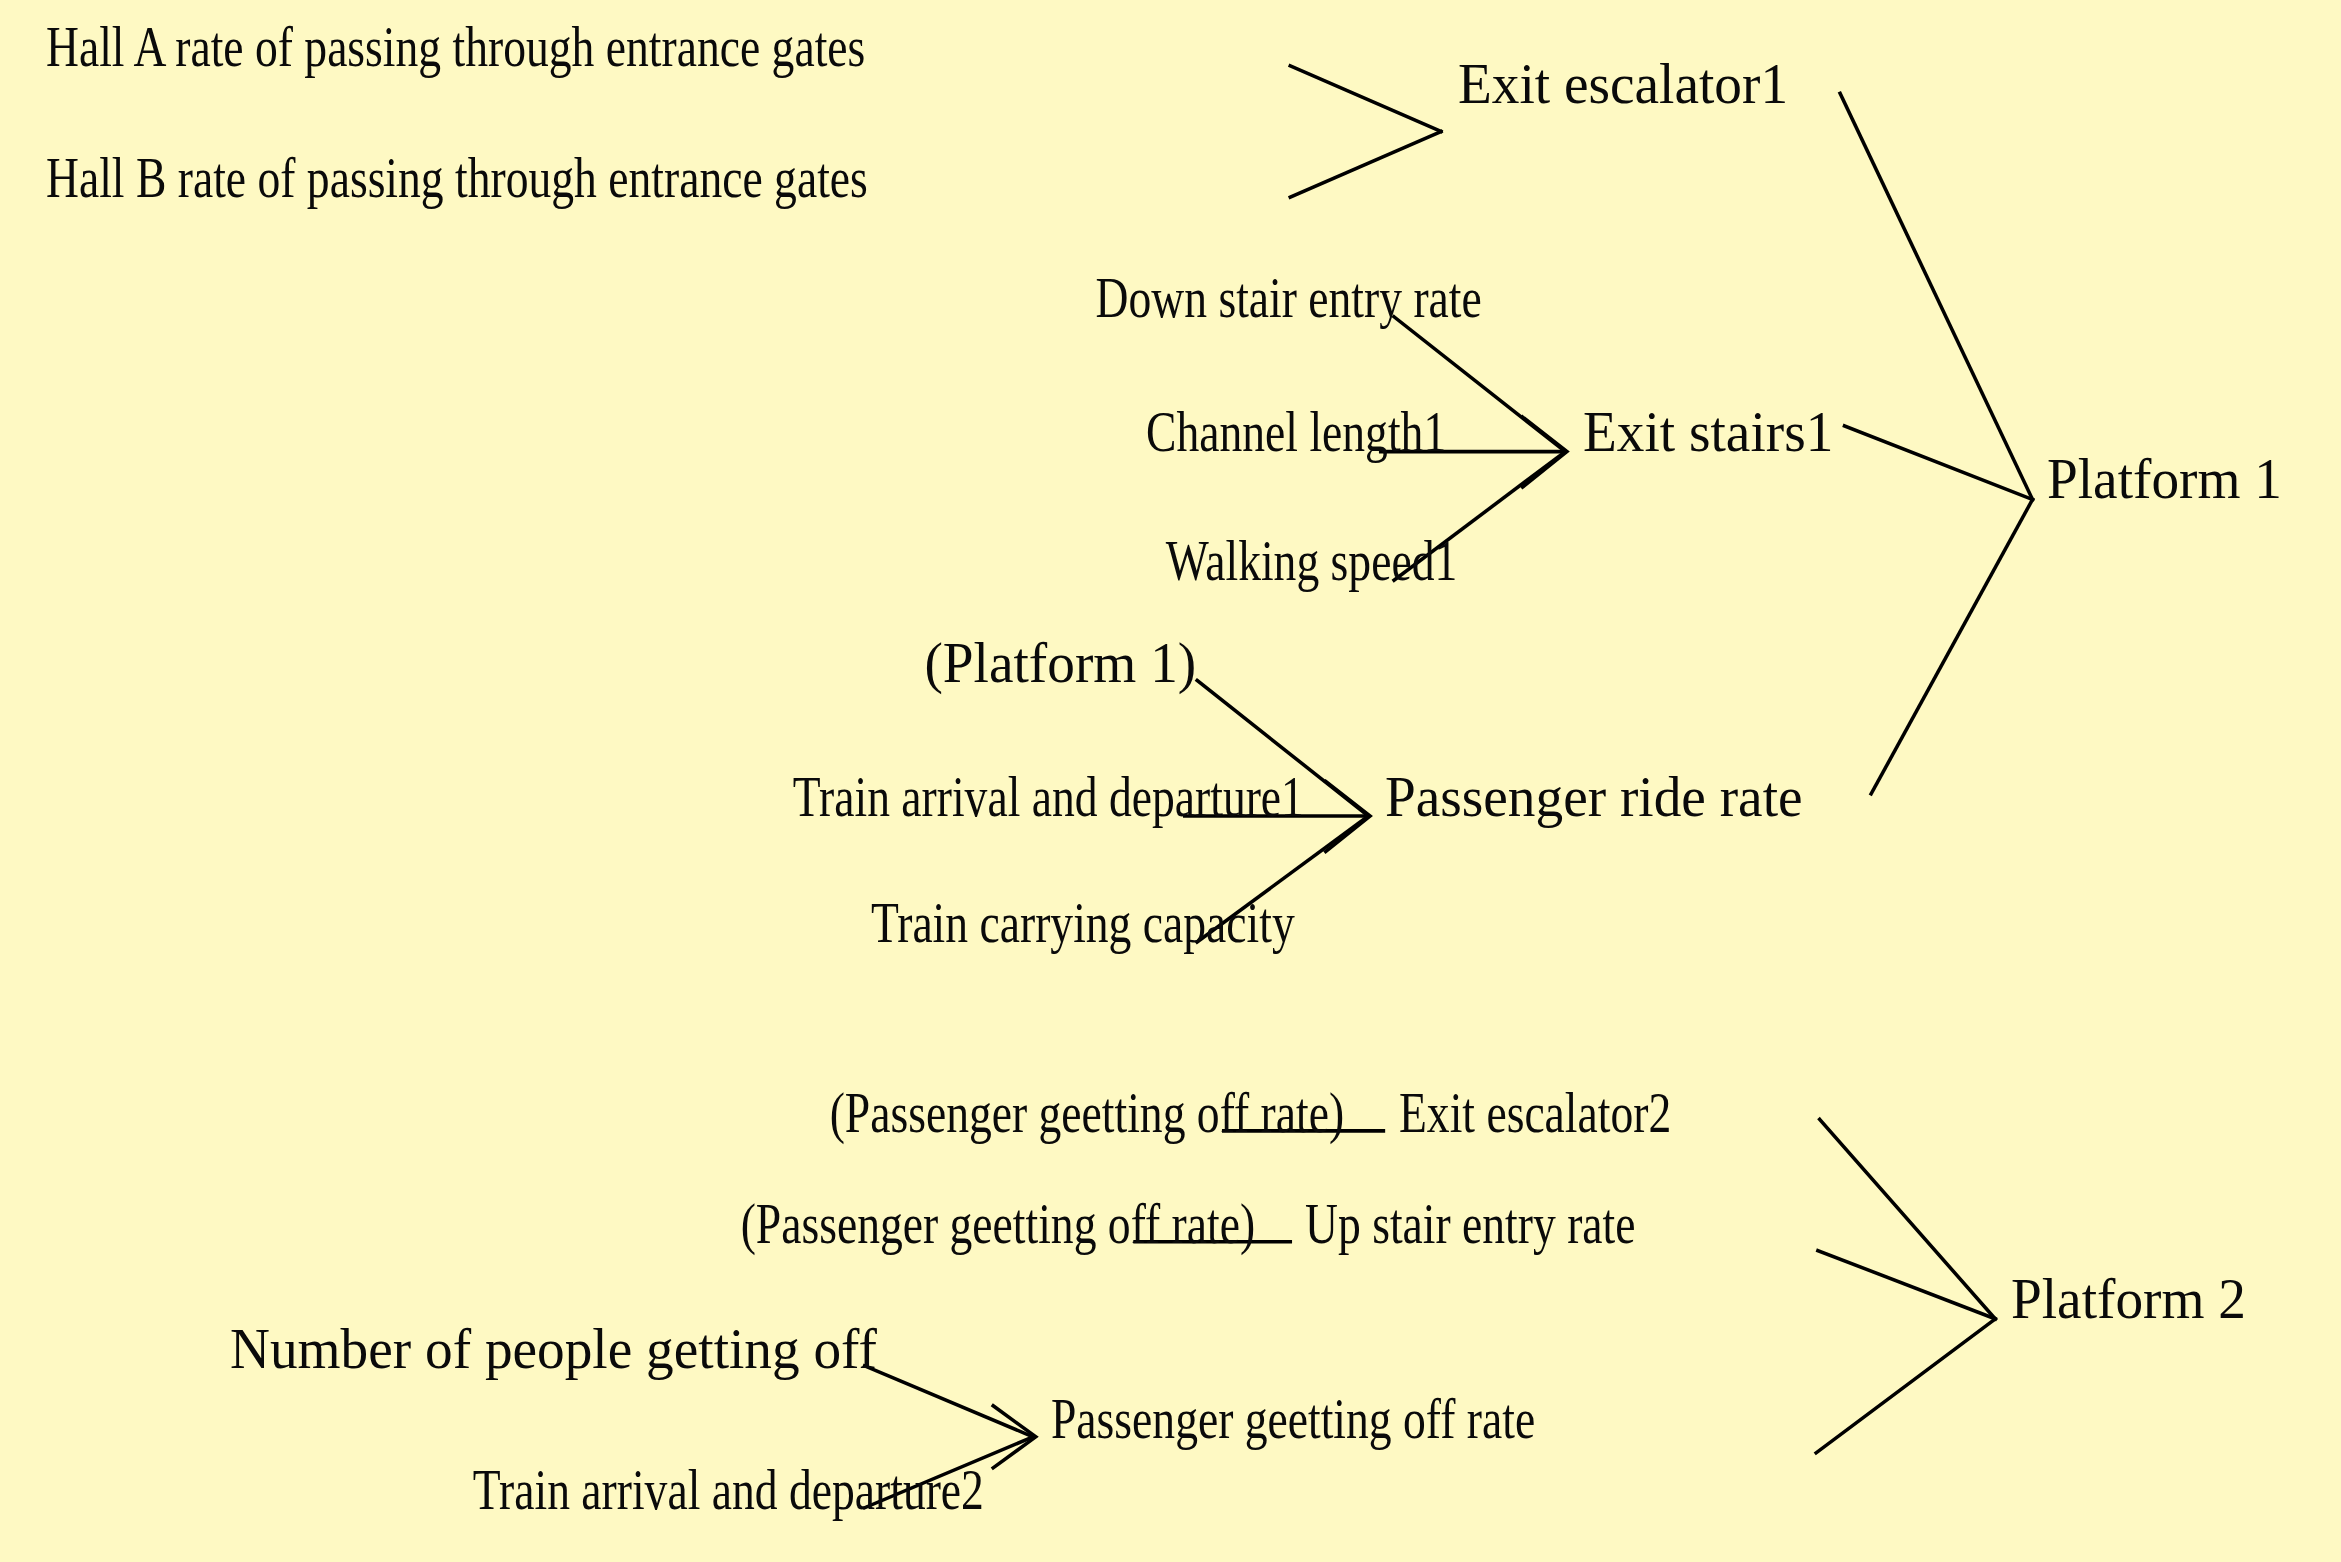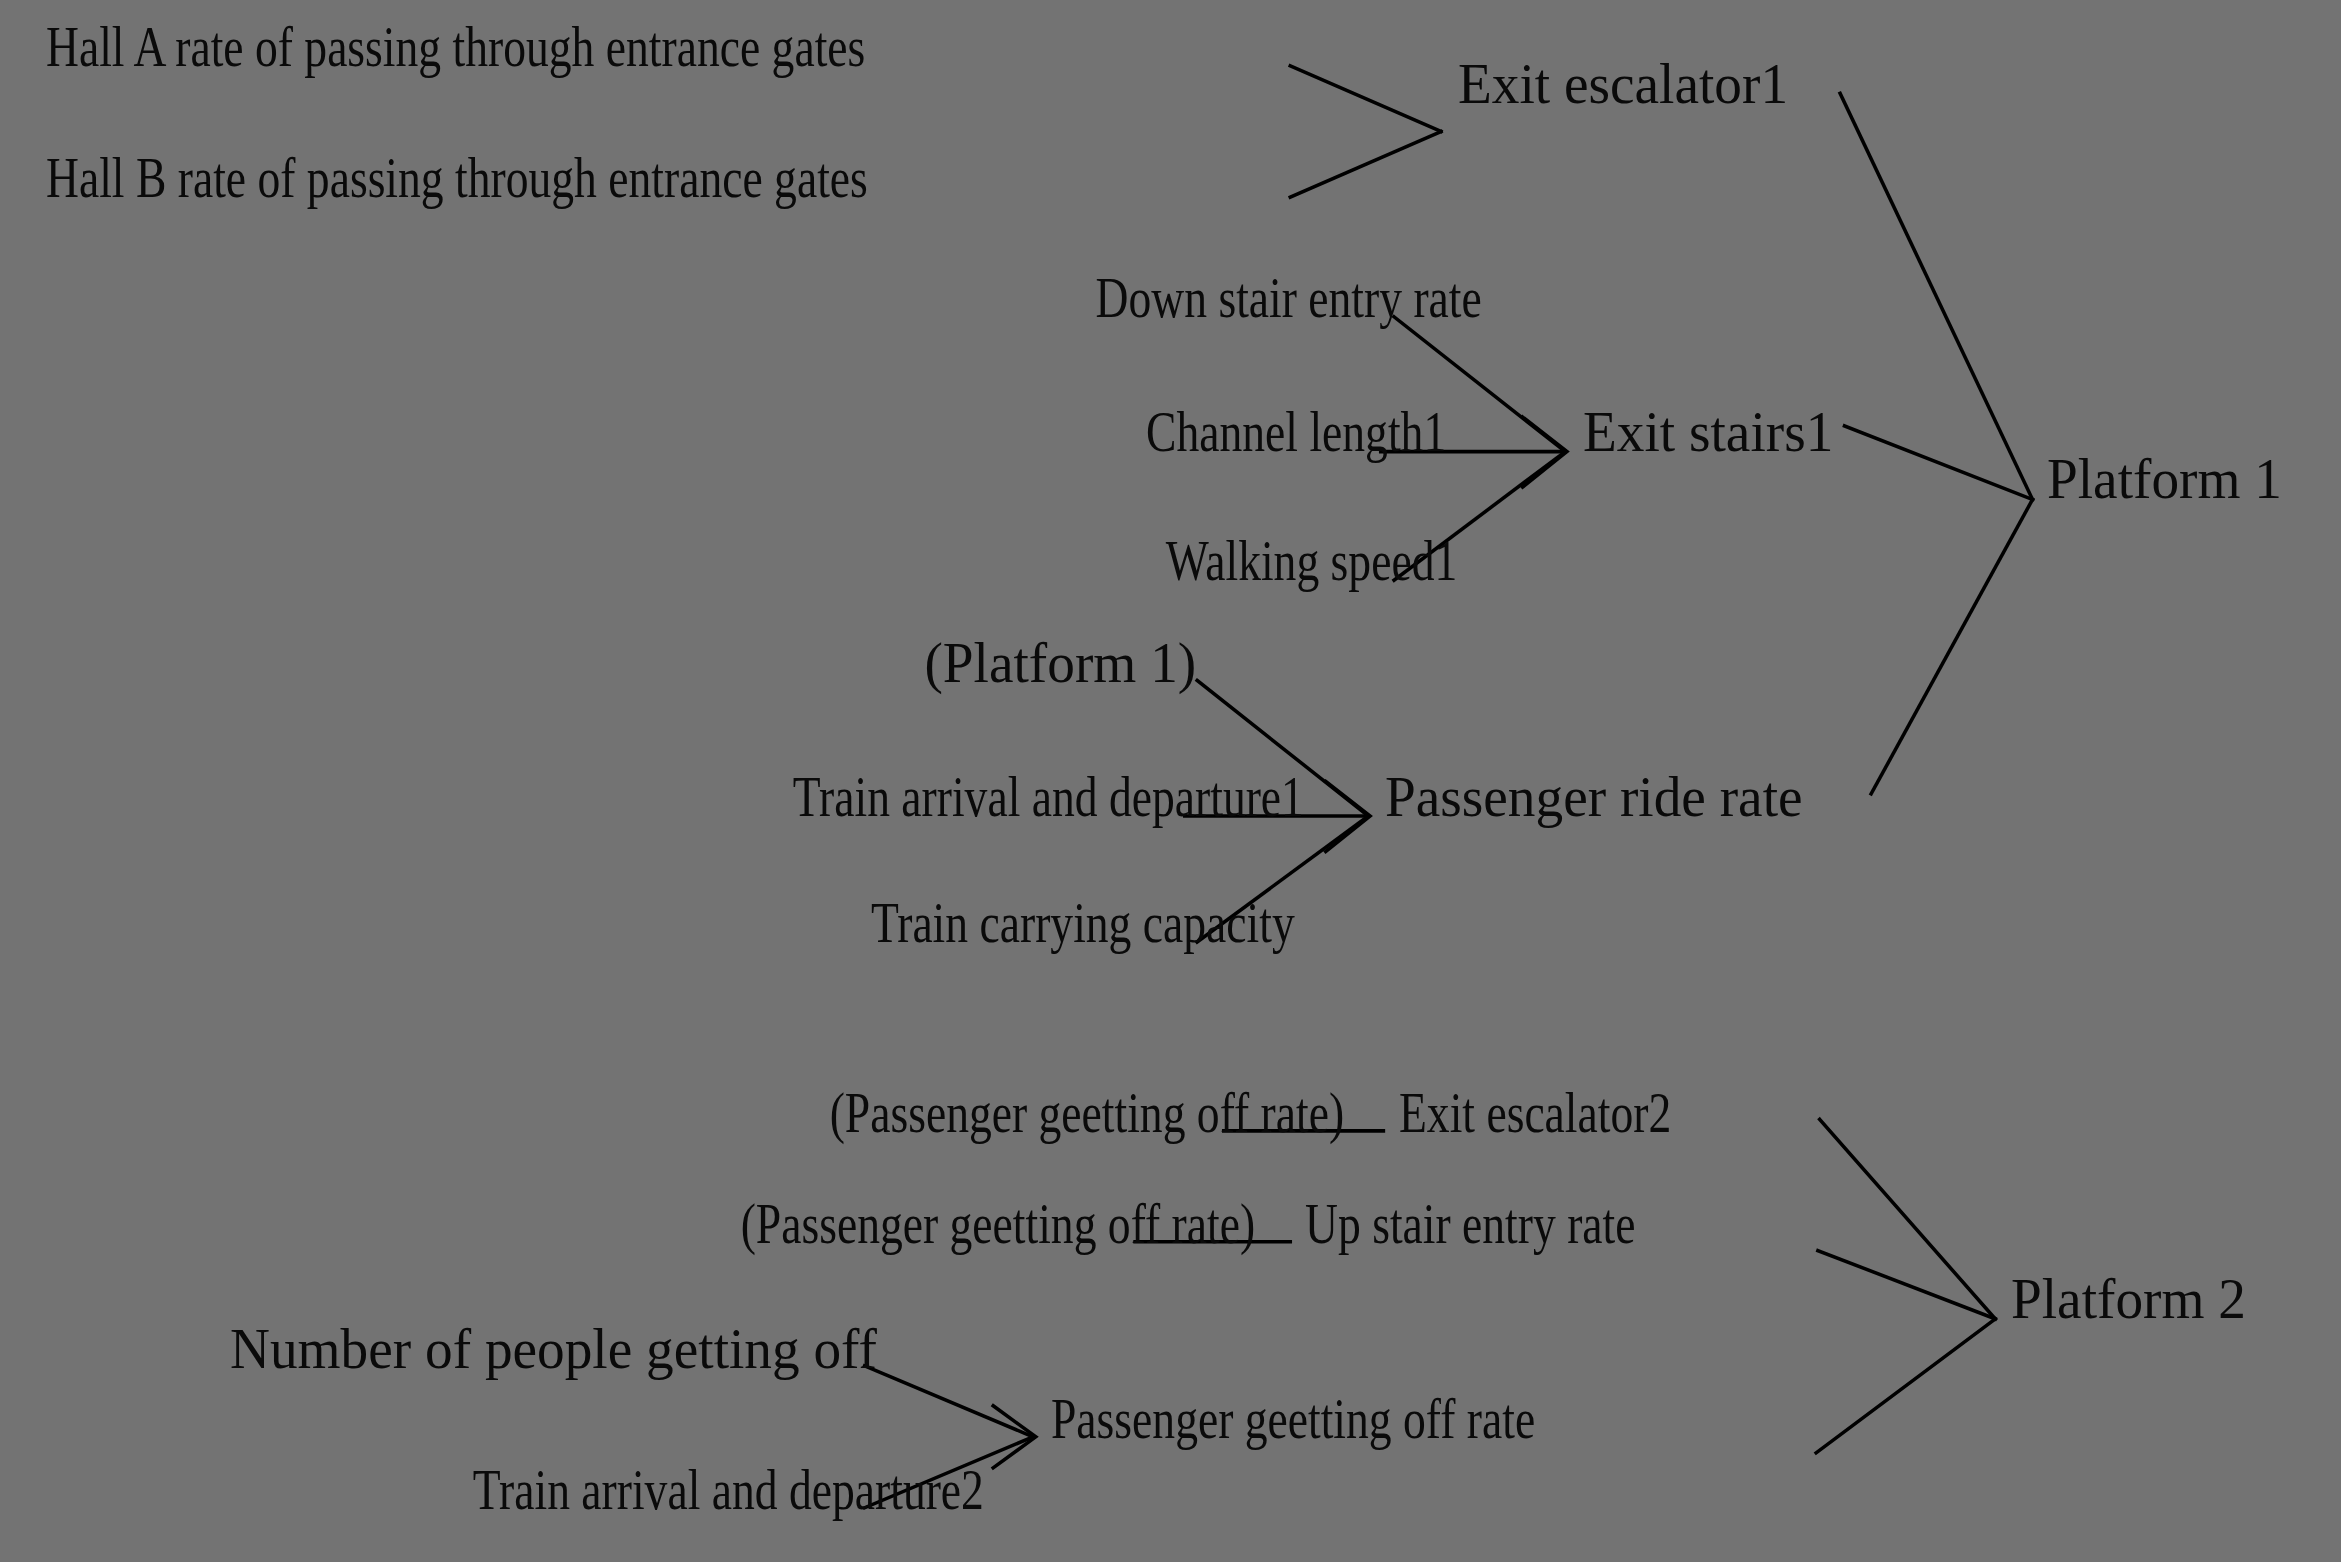--- a/index.html
+++ b/index.html
@@ -4,21 +4,21 @@
 <style>
   html, body {
     margin: 0;
     padding: 0;
     background: #ffffff;
   }
   #canvas {
     position: relative;
     width: 2342px;
     height: 1563px;
-    background: #737373;
+    background: #fef9c3;
     overflow: hidden;
   }
   #edges {
     position: absolute;
     left: 0; top: 0;
     width: 2342px;
     height: 1563px;
   }
   .node {
     position: absolute;

